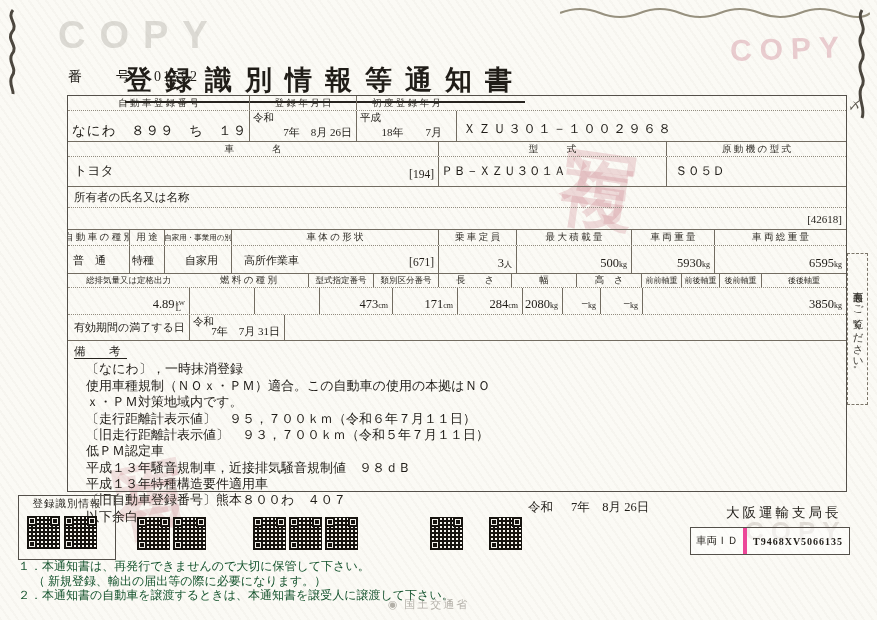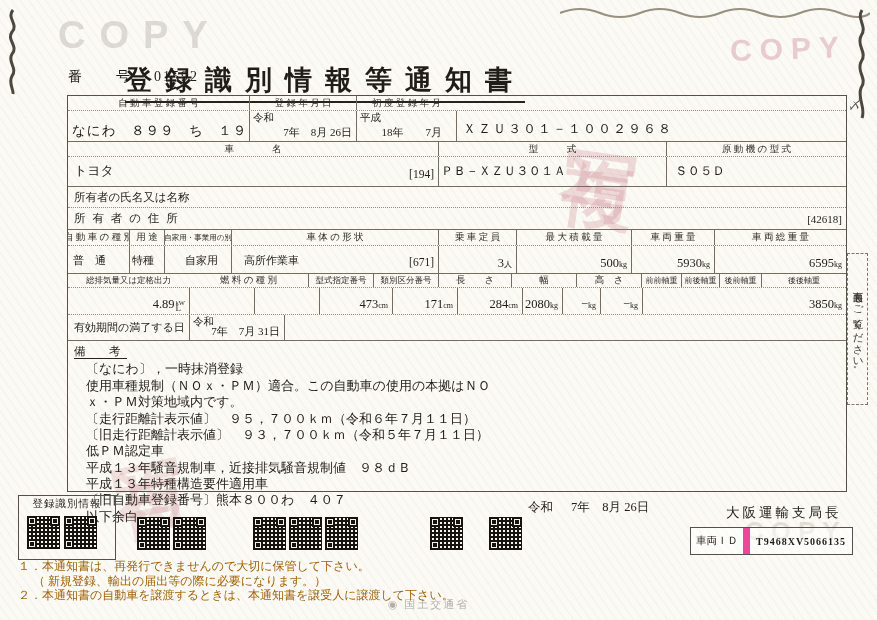--- a/index.html
+++ b/index.html
@@ -53,23 +53,23 @@
                  repeating-linear-gradient(90deg,#16130f 0 2px,#f6f4ee 2px 4px);}
   .qr::before,.qr::after,.qr i{content:"";position:absolute;width:10px;height:10px;border:2px solid #16130f;box-sizing:border-box;
       background:radial-gradient(circle at center,#16130f 0 2.4px,#f6f4ee 2.5px);}
   .qr::before{left:0;top:0;}
   .qr::after{right:0;top:0;}
   .qr i{left:0;bottom:0;display:block;}
   .issue{position:absolute;left:528px;top:499px;font-size:12.5px;white-space:nowrap;}
   .issue .e{margin-right:18px;}
   .office{position:absolute;left:726px;top:504px;font-size:13.5px;letter-spacing:3px;white-space:nowrap;}
   .vidbox{position:absolute;left:690px;top:527px;height:26px;display:flex;border:1px solid #54504a;background:rgba(255,255,255,.5);}
-  .vidbox .vl{font-size:10.5px;display:flex;align-items:center;padding:0 5px;border-right:7px solid #ec4899;white-space:nowrap;}
+  .vidbox .vl{font-size:10.5px;display:flex;align-items:center;padding:0 5px;border-right:4px solid #ec4899;white-space:nowrap;}
   .vidbox .vv{font-size:10px;display:flex;align-items:center;padding:0 6px;letter-spacing:1px;white-space:nowrap;font-weight:bold;}
-  .notes{position:absolute;left:18px;top:559px;font-size:12px;line-height:1.22;color:#a16207;}
+  .notes{position:absolute;left:18px;top:559px;font-size:12px;line-height:1.22;color:#14532d;}
   .notes .sub{padding-left:15px;}
   .ministry{position:absolute;left:388px;top:597px;font-size:11px;color:rgba(120,115,105,.55);letter-spacing:2px;white-space:nowrap;}
   .tick{position:absolute;left:849px;top:96px;font-size:13px;color:#5a554c;transform:rotate(10deg);}
 </style>
 </head>
 <body>
 
 <div class="page">
 
   <svg class="orn" style="left:4px;top:8px" width="18" height="88" viewBox="0 0 18 88">
@@ -137,21 +137,20 @@
         <span class="dval" style="left:8px;right:auto;bottom:6px;font-size:12.5px">Ｓ０５Ｄ</span>
       </div>
     </div>
 
     <div class="row hr-d" style="height:21px">
       <div class="c nb lblcell" style="width:150px;border-left:none">所有者の氏名又は名称</div>
       <div class="c" style="flex:1;border-left:none"></div>
     </div>
 
     <div class="row hr-s" style="height:22px">
-      <div class="c nb lblcell" style="width:150px;letter-spacing:2px">所 有 者 の 住 所</div>
       <div class="c" style="flex:1;border-left:none">
         <span class="rnum" style="font-size:11px;bottom:4px">[42618]</span>
       </div>
     </div>
 
     <div class="row hr-d" style="height:16px">
       <div class="c nb hc" style="width:61px">自 動 車 の 種 別</div>
       <div class="c hc" style="width:35px">用 途</div>
       <div class="c hc" style="width:67px;font-size:7.5px">自家用・事業用の別</div>
       <div class="c hc" style="width:207px">車 体 の 形 状</div>

